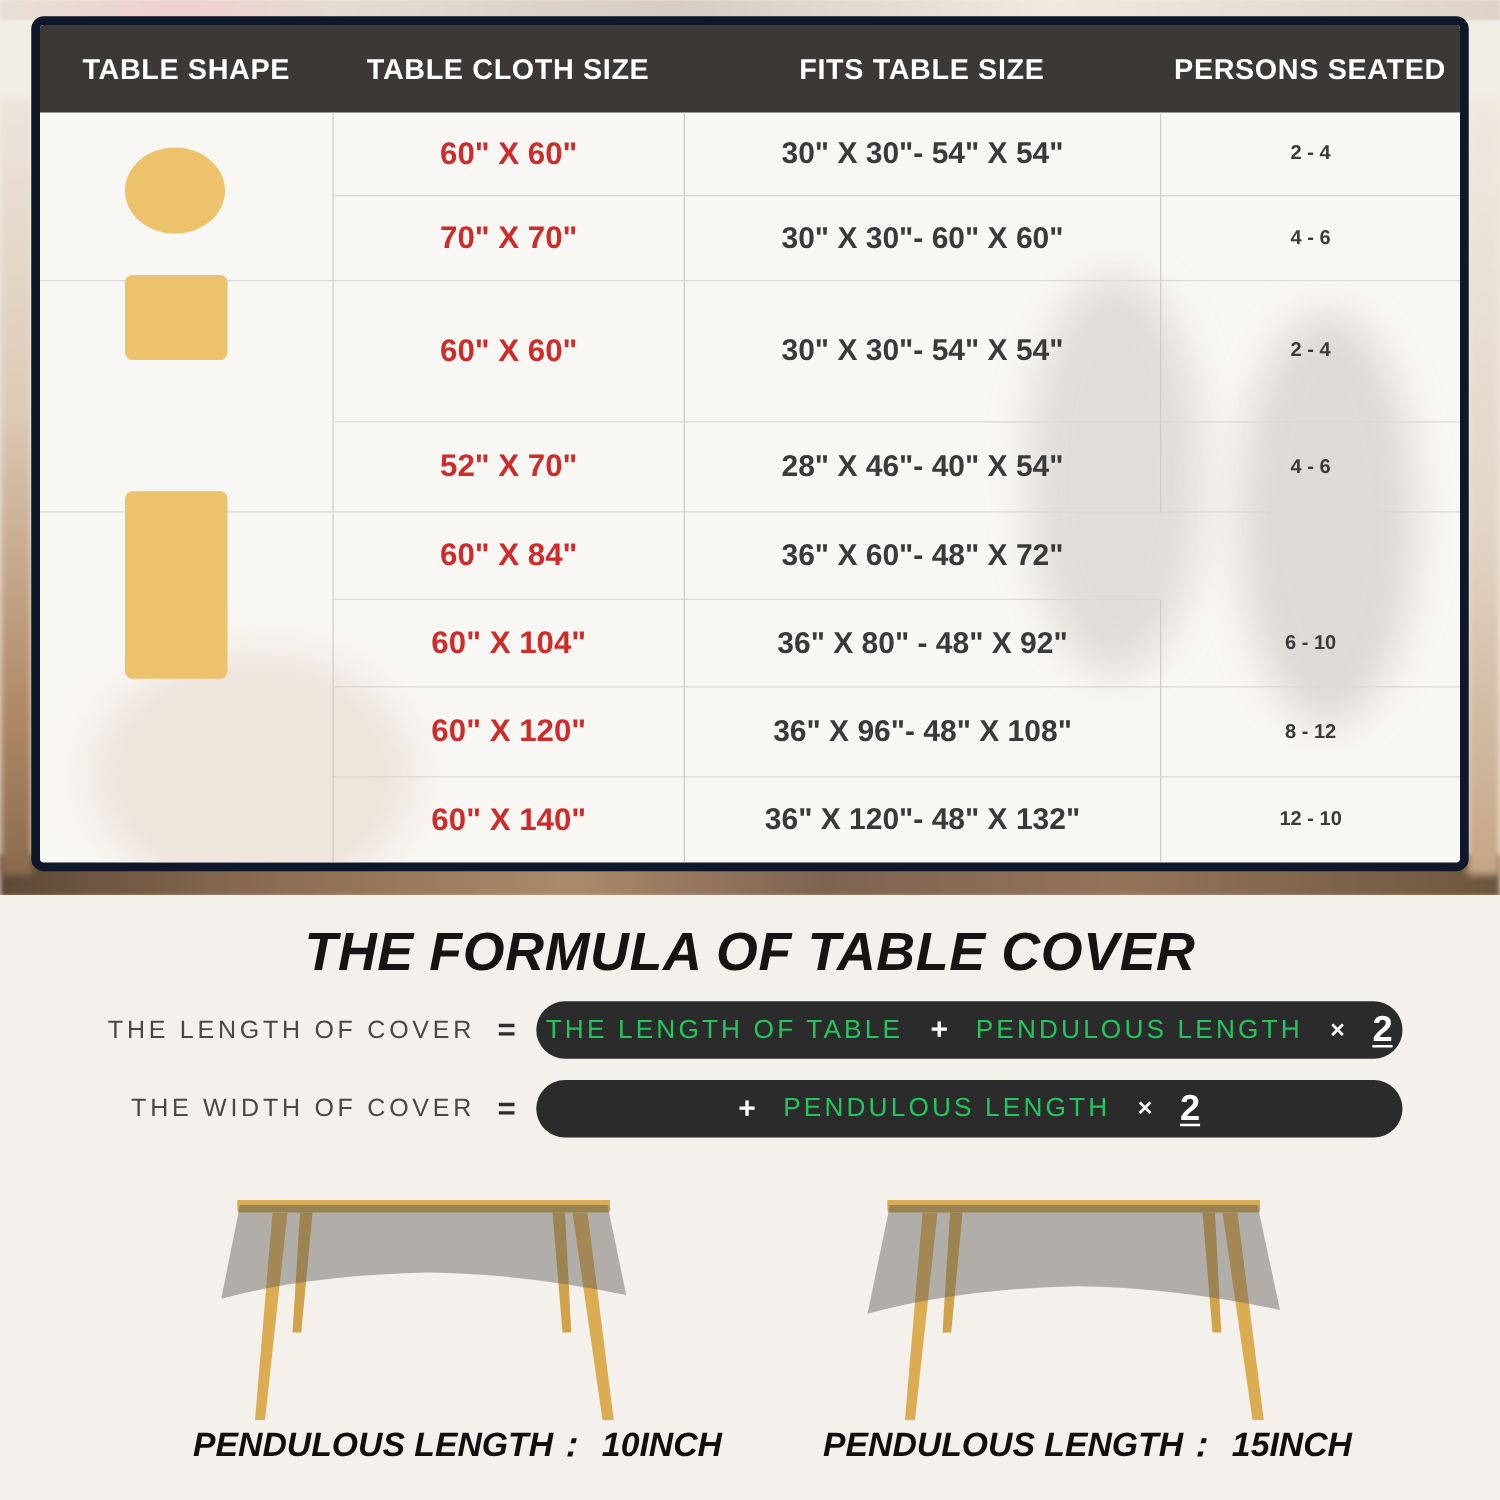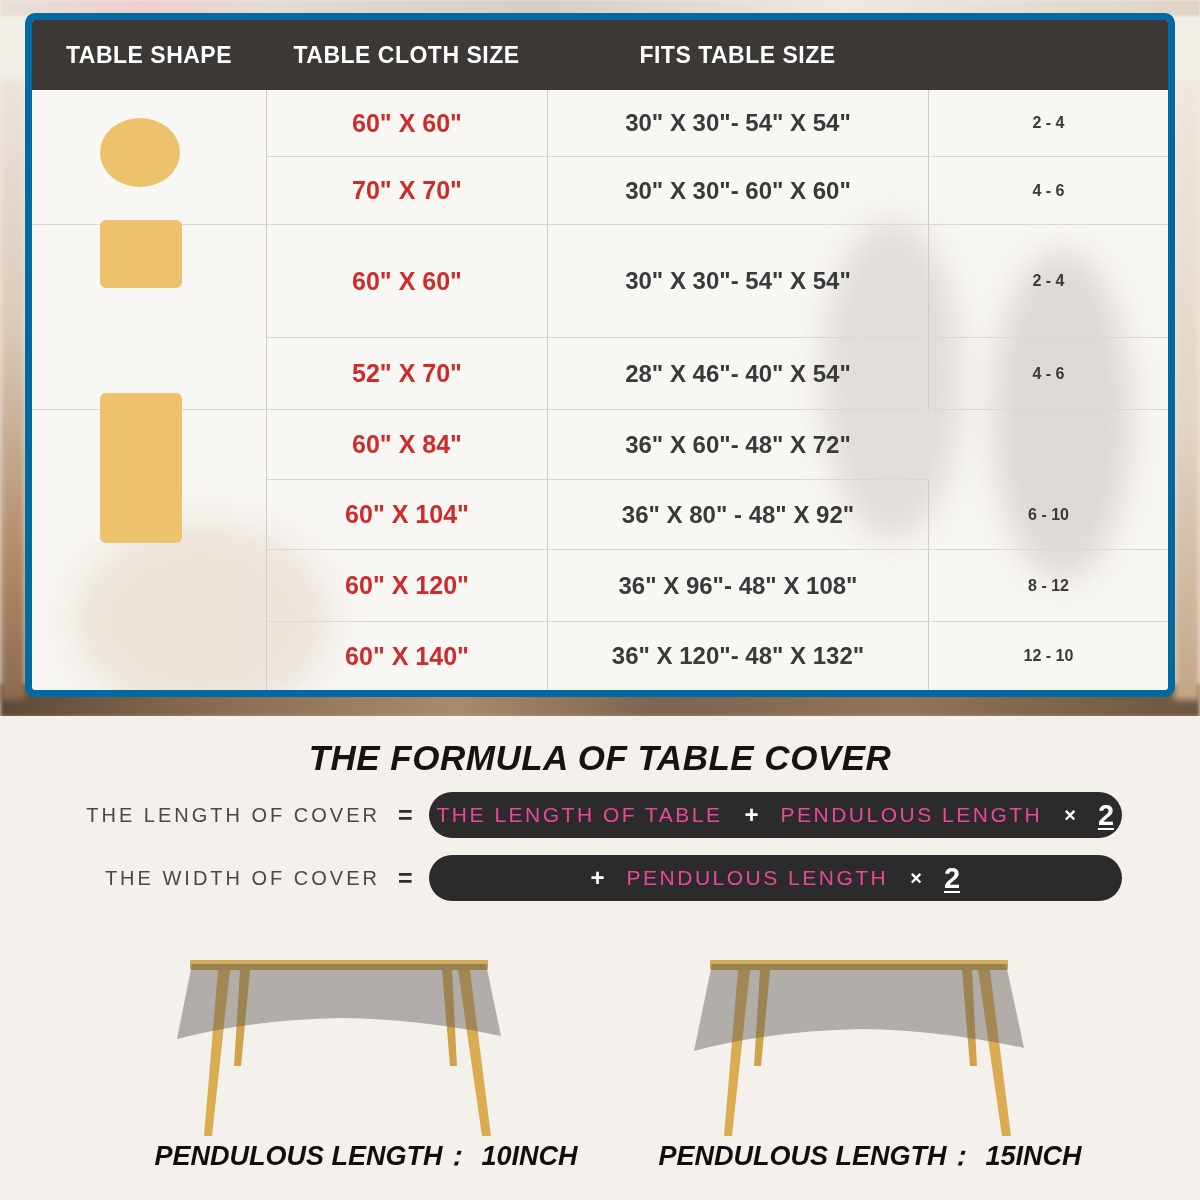--- a/index.html
+++ b/index.html
@@ -15,21 +15,21 @@
   .bg-photo-band{position:absolute;left:0;top:684px;width:1200px;height:34px;
     background:linear-gradient(90deg,#5e4936,#8a6c52 18%,#a98a6a 38%,#7e6350 55%,#937459 75%,#6d563f 100%);
     filter:blur(2px);}
   .bg-smudge-left{position:absolute;left:0;top:80px;width:26px;height:620px;
     background:linear-gradient(180deg,#ece4da 0%,#dccaB7 40%,#b08a67 78%,#8a6a4e 100%);filter:blur(3px);}
   .bg-smudge-right{position:absolute;right:0;top:80px;width:26px;height:620px;
     background:linear-gradient(180deg,#efe8df 0%,#e3d5c6 55%,#c4a585 100%);filter:blur(3px);}
 
   
   .card{position:absolute;left:25px;top:13px;width:1150px;height:684px;
-    box-sizing:border-box;border:7px solid #0369a1;border-radius:10px;
+    box-sizing:border-box;border:7px solid #0f172a;border-radius:10px;
     background:#f9f7f4;z-index:2;overflow:hidden;}
   .chart-header{height:70px;background:#3b3835;display:grid;
     grid-template-columns:234px 281px 381px 1fr;align-items:center;}
   .chart-header .hcell{text-align:center;color:#ffffff;font-size:23px;font-weight:bold;letter-spacing:.5px;}
   .chart-body{position:relative;height:600px;}
   .trow{display:grid;grid-template-columns:234px 281px 381px 1fr;}
   .row-1{height:67px}.row-2{height:68px}.row-3{height:113px}.row-4{height:72px}
   .row-5{height:70px}.row-6{height:70px}.row-7{height:72px}.row-8{height:68px}
   .cell{display:flex;align-items:center;justify-content:center;font-weight:bold;position:relative;z-index:1;}
   .cell.c2,.cell.c3,.cell.c4{border-left:1px solid #cfccc7;}
@@ -47,28 +47,28 @@
   .shape.rectangle{left:68px;top:303px;width:82px;height:150px;border-radius:6px;}
   
   .hint{position:absolute;border-radius:50%;filter:blur(16px);z-index:0;}
   .hint.chair-a{left:790px;top:130px;width:140px;height:320px;background:rgba(170,162,152,.30);}
   .hint.chair-b{left:960px;top:160px;width:140px;height:330px;background:rgba(170,162,152,.34);}
   .hint.warm{left:40px;top:430px;width:260px;height:200px;background:rgba(214,196,176,.35);}
 
   
   .bottom{position:absolute;left:0;top:716px;width:1200px;height:484px;background:#f4f1ec;z-index:2;}
   .formula-title{margin:0;padding-top:22px;text-align:center;
-    font-size:35px;font-weight:bold;font-style:italic;letter-spacing:.5px;color:#161412;}
+    font-size:43px;font-weight:bold;font-style:italic;letter-spacing:.5px;color:#161412;}
   .frows{margin-top:14px;}
   .frow{display:flex;align-items:center;height:46px;margin-bottom:17px;padding:0 78px 0 72px;}
   .frow .result{flex:0 0 308px;text-align:right;font-size:20px;letter-spacing:3px;color:#4a4846;white-space:nowrap;}
   .frow .equals{margin:0 16px 0 18px;font-size:25px;font-weight:bold;color:#2d2d2d;}
   .pill{flex:1;height:46px;border-radius:23px;background:#2b2b2b;
     display:flex;align-items:center;justify-content:center;gap:22px;}
-  .pill .op{color:#ec4899;font-size:21px;letter-spacing:2.5px;white-space:nowrap;}
+  .pill .op{color:#22c55e;font-size:21px;letter-spacing:2.5px;white-space:nowrap;}
   .pill .plus{color:#fff;font-size:24px;font-weight:bold;}
   .pill .times{color:#fff;font-size:20px;font-weight:bold;}
   .pill .factor{color:#fff;font-size:29px;font-weight:bold;text-decoration:underline;text-underline-offset:3px;}
 
   .illus{position:absolute;width:460px;height:200px;top:224px;}
   .illus.left{left:120px;} .illus.right{left:640px;}
   .caption{position:absolute;top:422px;width:460px;text-align:center;
     font-size:27px;font-weight:bold;font-style:italic;color:#100f0e;white-space:nowrap;}
   .caption.left{left:136px;} .caption.right{left:640px;font-style:italic;}
   .caption .cap-value{margin-left:12px;}
@@ -79,20 +79,21 @@
 <div class="bg-top-band"></div>
 <div class="bg-photo-band"></div>
 <div class="bg-smudge-left"></div>
 <div class="bg-smudge-right"></div>
 
 <section class="card">
   <header class="chart-header">
     <div class="hcell">TABLE SHAPE</div>
     <div class="hcell">TABLE CLOTH SIZE</div>
     <div class="hcell">FITS TABLE SIZE</div>
+    <div class="hcell">PERSONS SEATED</div>
   </header>
 
   <div class="chart-body">
     <div class="hint chair-a"></div>
     <div class="hint chair-b"></div>
     <div class="hint warm"></div>
 
     <div class="trow row-1">
       <div class="cell c1"></div>
       <div class="cell c2 cloth">60" X 60"</div>

